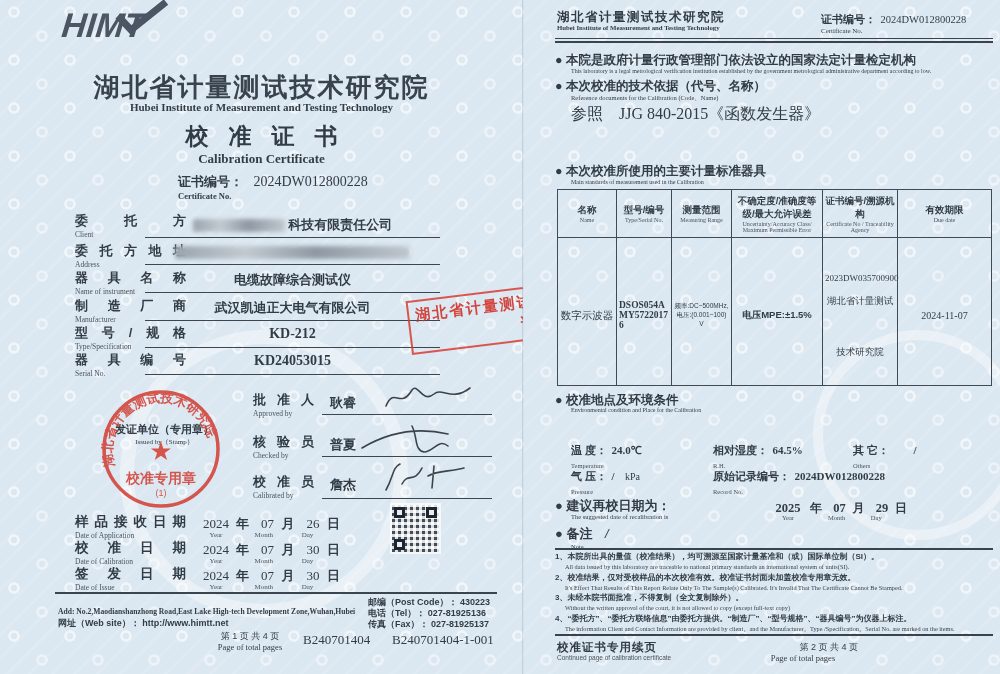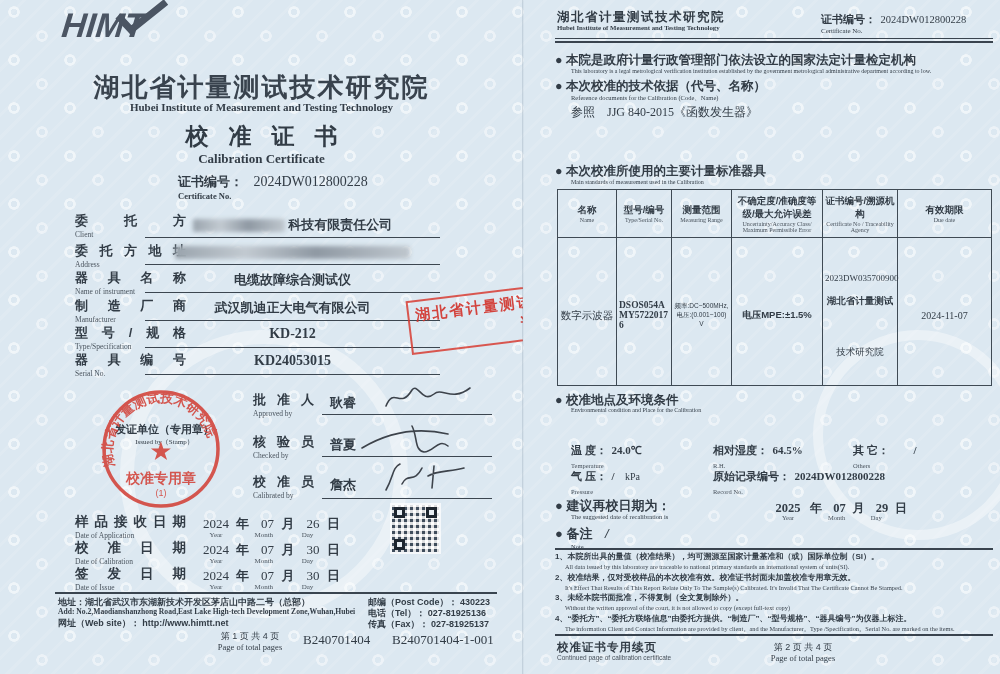--- a/index.html
+++ b/index.html
@@ -224,21 +224,20 @@
       </div>
     </div>
 
     <div class="qr">
       <div class="fp" style="left:2px;top:2px;"></div>
       <div class="fp" style="right:2px;top:2px;"></div>
       <div class="fp" style="left:2px;bottom:2px;"></div>
     </div>
 
     <div class="abs" style="left:55px;top:592px;width:442px;height:2px;background:#3a4550;"></div>
-    <div class="abs cjk-b" style="left:58px;top:596px;font-size:9px;">地址：湖北省武汉市东湖新技术开发区茅店山中路二号（总部）</div>
     <div class="abs serif" style="left:58px;top:607px;font-size:7.6px;font-weight:bold;">Add:   No.2,Maodianshanzhong Road,East Lake High-tech Development Zone,Wuhan,Hubei</div>
     <div class="abs cjk-b" style="left:58px;top:617px;font-size:9px;">网址（Web site）： http://www.himtt.net</div>
     <div class="abs cjk-b" style="left:368px;top:596px;font-size:9px;">邮编（Post Code）： 430223</div>
     <div class="abs cjk-b" style="left:368px;top:607px;font-size:9px;">电话（Tel）： 027-81925136</div>
     <div class="abs cjk-b" style="left:368px;top:618px;font-size:9px;">传真（Fax）： 027-81925137</div>
     <div class="abs" style="left:195px;top:630px;width:110px;text-align:center;font-size:9px;">第 1 页 共 4 页</div>
     <div class="abs serif" style="left:195px;top:642px;width:110px;text-align:center;font-size:8.5px;">Page of total pages</div>
     <div class="abs serif" style="left:303px;top:632px;font-size:13px;">B240701404</div>
     <div class="abs serif" style="left:392px;top:632px;font-size:13px;">B240701404-1-001</div>
   </div>
@@ -254,21 +253,21 @@
       <span class="cjk-b" style="font-size:11px;">证书编号：</span>
       <span class="serif" style="font-size:10.5px;">2024DW012800228</span>
       <div class="serif" style="font-size:7px;">Certificate No.</div>
     </div>
     <div class="abs" style="left:32px;top:38px;width:438px;height:2px;border-top:1px solid #39434e;border-bottom:2px solid #39434e;"></div>
 
     <div class="abs bullet" style="left:32px;top:52px;">● 本院是政府计量行政管理部门依法设立的国家法定计量检定机构</div>
     <div class="abs serif" style="left:48px;top:68px;width:420px;font-size:6px;">This laboratory is a legal metrological verification institution established by the government metrological administrative department according to low.</div>
     <div class="abs bullet" style="left:32px;top:78px;">● 本次校准的技术依据（代号、名称）</div>
     <div class="abs serif" style="left:48px;top:94px;font-size:6.5px;">Reference documents for the Calibration (Code、Name)</div>
-    <div class="abs" style="left:48px;top:104px;font-size:12px;font-family:'Liberation Serif',serif;">参照　JJG 840-2015《函数发生器》</div>
+    <div class="abs" style="left:48px;top:104px;font-size:16px;font-family:'Liberation Serif',serif;">参照　JJG 840-2015《函数发生器》</div>
 
     <div class="abs bullet" style="left:32px;top:163px;">● 本次校准所使用的主要计量标准器具</div>
     <div class="abs serif" style="left:48px;top:179px;font-size:6px;">Main standards of measurement used in the Calibration</div>
 
     <table class="std abs" style="left:34px;top:189px;width:434px;">
       <colgroup>
           <col style="width:59px">
           <col style="width:55px">
           <col style="width:60px">
           <col style="width:91px">
@@ -309,21 +308,21 @@
           <div>MY57220176</div>
         </td>
         <td style="text-align:center;padding-top:8px;font-size:6.5px;">
           <div>频率:DC~500MHz,</div>
           <div>电压:(0.001~100)</div>
           <div>V</div>
         </td>
         <td style="text-align:center;padding-top:10px;font-size:9.5px;font-weight:bold;">电压MPE:±1.5%</td>
         <td style="text-align:center;padding-top:10px;font-size:9px;">
           <div class="serif">2023DW035700900</div>
-          <div style="font-size:9.5px;margin-top:12px;font-weight:bold;">湖北省计量测试</div>
+          <div style="font-size:9.5px;margin-top:12px;">湖北省计量测试</div>
           <div style="font-size:9.5px;margin-top:38px;">技术研究院</div>
         </td>
         <td class="serif" style="text-align:center;padding-top:10px;font-size:10px;">2024-11-07</td>
       </tr>
     </tbody>
       </table>
 
     <div class="abs bullet" style="left:32px;top:392px;">● 校准地点及环境条件</div>
     <div class="abs serif" style="left:48px;top:407px;font-size:6px;">Environmental condition and Place for the Calibration</div>
 
@@ -381,17 +380,17 @@
       <div class="note-en">It's Effect That Results of This Report Relate Only To The Sample(s) Calibrated. It's Invalid That The Certificate Cannot Be Stamped.</div>
       <div class="note-cn">3、未经本院书面批准，不得复制（全文复制除外）。</div>
       <div class="note-en">Without the written approval of the court, it is not allowed to copy (except full-text copy)</div>
       <div class="note-cn">4、“委托方”、“委托方联络信息”由委托方提供。“制造厂”、“型号规格”、“器具编号”为仪器上标注。</div>
       <div class="note-en">The information Client and Contact Information are provided by client。and the Manufacturer。Type /Specification。Serial No. are marked on the items.</div>
     </div>
 
     <div class="abs" style="left:32px;top:634px;width:438px;height:1.5px;background:#39434e;"></div>
     <div class="abs cjk-b" style="left:34px;top:640px;font-size:11.5px;letter-spacing:1px;">校准证书专用续页</div>
     <div class="abs" style="left:34px;top:654px;font-size:6.5px;color:#49525c;">Continued page of calibration certificate</div>
-    <div class="abs" style="left:225px;top:641px;width:110px;text-align:center;font-size:9px;">第 2 页 共 4 页</div>
+    <div class="abs" style="left:225px;top:641px;width:110px;text-align:right;font-size:9px;">第 2 页 共 4 页</div>
     <div class="abs serif" style="left:225px;top:653px;width:110px;text-align:center;font-size:8.5px;">Page of total pages</div>
   </div>
 
 </div>
 
 </body></html>

